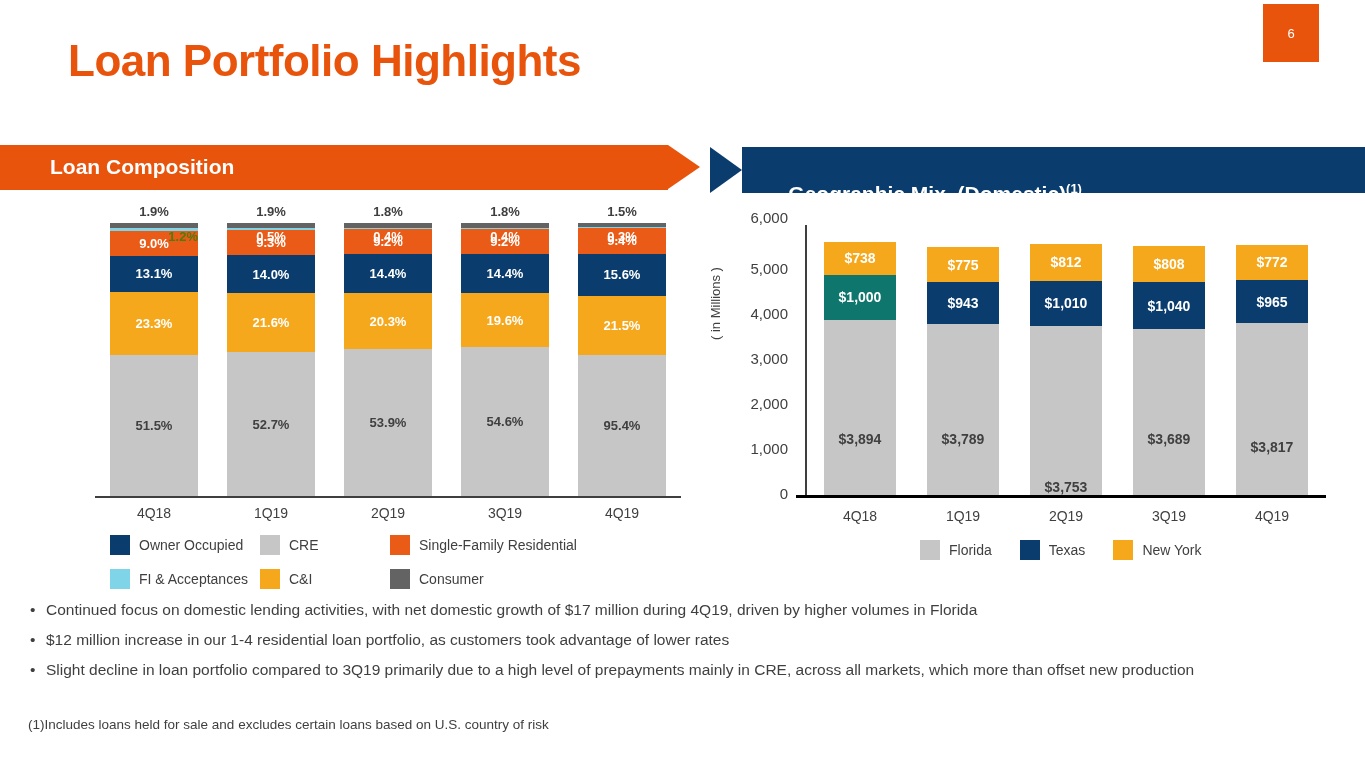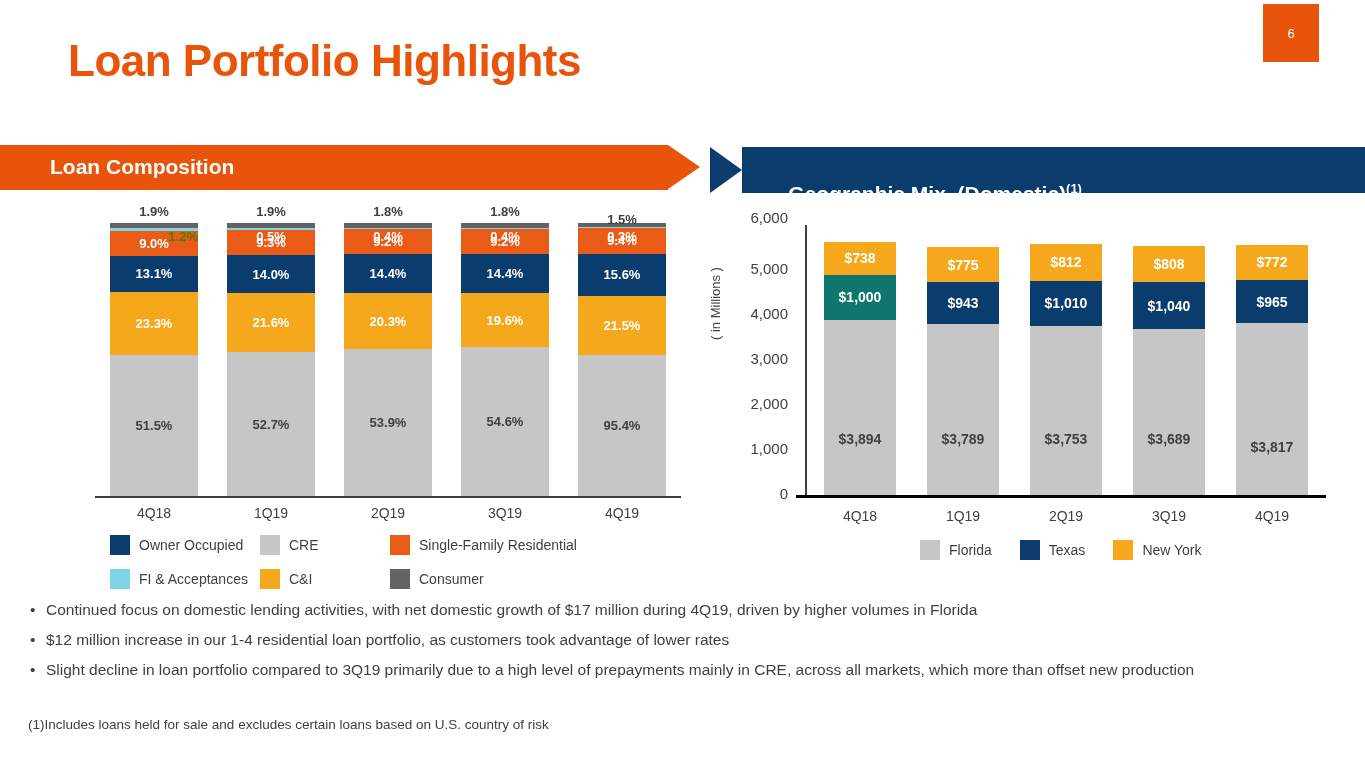--- a/index.html
+++ b/index.html
@@ -212,21 +212,21 @@
       </div>
       <div class="lc-xlabel" style="left: 461px;">3Q19</div>
       <div class="lc-col" style="left: 578px; top: 0px; height: 296px;">
         <div class="lc-seg" style="top: 154.859px; height: 141.141px; background: rgb(198, 198, 198); color: rgb(64, 64, 64);">95.4%</div>
         <div class="lc-seg" style="top: 96.164px; height: 58.695px; background: rgb(245, 168, 28); color: rgb(255, 255, 255);">21.5%</div>
         <div class="lc-seg" style="top: 53.576px; height: 42.588px; background: rgb(10, 61, 110); color: rgb(255, 255, 255);">15.6%</div>
         <div class="lc-seg" style="top: 27.914px; height: 25.662px; background: rgb(234, 91, 24); color: rgb(255, 255, 255);">9.4%</div>
         <div class="lc-seg" style="top: 27.095px; height: 0.819px; background: rgb(127, 212, 232); color: rgb(64, 64, 64);"></div>
         <div class="lc-seg" style="top: 23px; height: 4.095px; background: rgb(99, 99, 99); color: rgb(64, 64, 64);"></div>
         <div class="lc-outside" style="top: 29px; color: rgb(255, 255, 255);">0.3%</div>
-        <div class="lc-outside" style="top: 4px; margin-top: 8px;">1.5%</div>
+        <div class="lc-outside" style="top: 4px;">1.5%</div>
       </div>
       <div class="lc-xlabel" style="left: 578px;">4Q19</div>
     </div>
   <div class="lc-legend">
       <div class="lc-legend-row">
         <div class="lc-legend-item" style="width: 150px;">
           <span class="sw" style="background: rgb(10, 61, 110);"></span>
           <span>Owner Occupied</span>
         </div>
         <div class="lc-legend-item" style="width: 130px;">
@@ -275,21 +275,21 @@
         <div class="rc-seg" style="top: 36.56px; height: 33.21px; background: rgb(245, 168, 28); color: rgb(255, 255, 255);">$738</div>
       </div>
       <div class="rc-xlabel" style="left: 124px;">4Q18</div>
       <div class="rc-col" style="left: 227px; top: 0px; height: 290px;">
         <div class="rc-seg" style="top: 119.495px; height: 170.505px; background: rgb(198, 198, 198); color: rgb(64, 64, 64); align-items: flex-end; padding-bottom: 48px; box-sizing: border-box;">$3,789</div>
         <div class="rc-seg" style="top: 77.06px; height: 42.435px; background: rgb(10, 61, 110); color: rgb(255, 255, 255);">$943</div>
         <div class="rc-seg" style="top: 42.185px; height: 34.875px; background: rgb(245, 168, 28); color: rgb(255, 255, 255);">$775</div>
       </div>
       <div class="rc-xlabel" style="left: 227px;">1Q19</div>
       <div class="rc-col" style="left: 330px; top: 0px; height: 290px;">
-        <div class="rc-seg" style="top: 121.115px; height: 168.885px; background: rgb(198, 198, 198); color: rgb(64, 64, 64); align-items: flex-end; padding-bottom: 48px; box-sizing: border-box;">$3,753</div>
+        <div class="rc-seg" style="top: 121.115px; height: 168.885px; background: rgb(198, 198, 198); color: rgb(64, 64, 64); align-items: flex-end; box-sizing: border-box;">$3,753</div>
         <div class="rc-seg" style="top: 75.665px; height: 45.45px; background: rgb(10, 61, 110); color: rgb(255, 255, 255);">$1,010</div>
         <div class="rc-seg" style="top: 39.125px; height: 36.54px; background: rgb(245, 168, 28); color: rgb(255, 255, 255);">$812</div>
       </div>
       <div class="rc-xlabel" style="left: 330px;">2Q19</div>
       <div class="rc-col" style="left: 433px; top: 0px; height: 290px;">
         <div class="rc-seg" style="top: 123.995px; height: 166.005px; background: rgb(198, 198, 198); color: rgb(64, 64, 64); align-items: flex-end; padding-bottom: 48px; box-sizing: border-box;">$3,689</div>
         <div class="rc-seg" style="top: 77.195px; height: 46.8px; background: rgb(10, 61, 110); color: rgb(255, 255, 255);">$1,040</div>
         <div class="rc-seg" style="top: 40.835px; height: 36.36px; background: rgb(245, 168, 28); color: rgb(255, 255, 255);">$808</div>
       </div>
       <div class="rc-xlabel" style="left: 433px;">3Q19</div>

